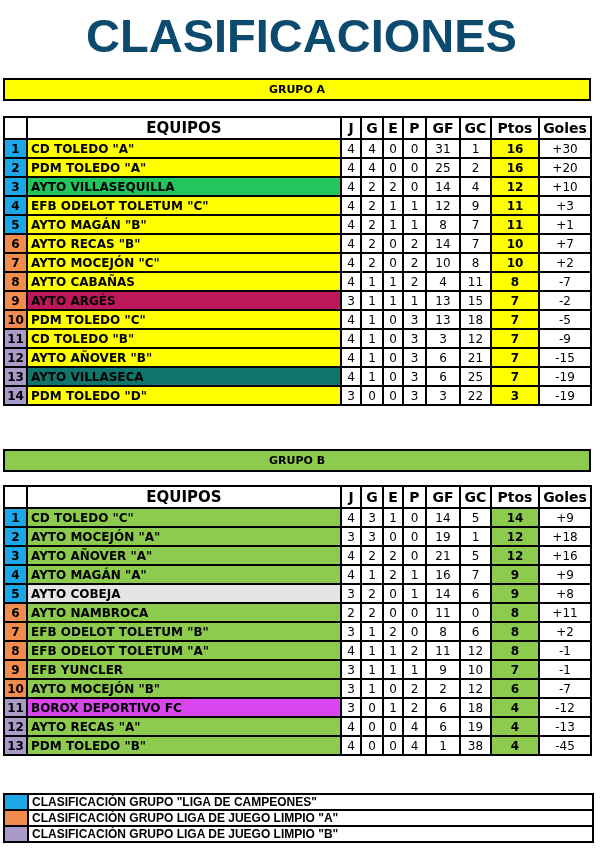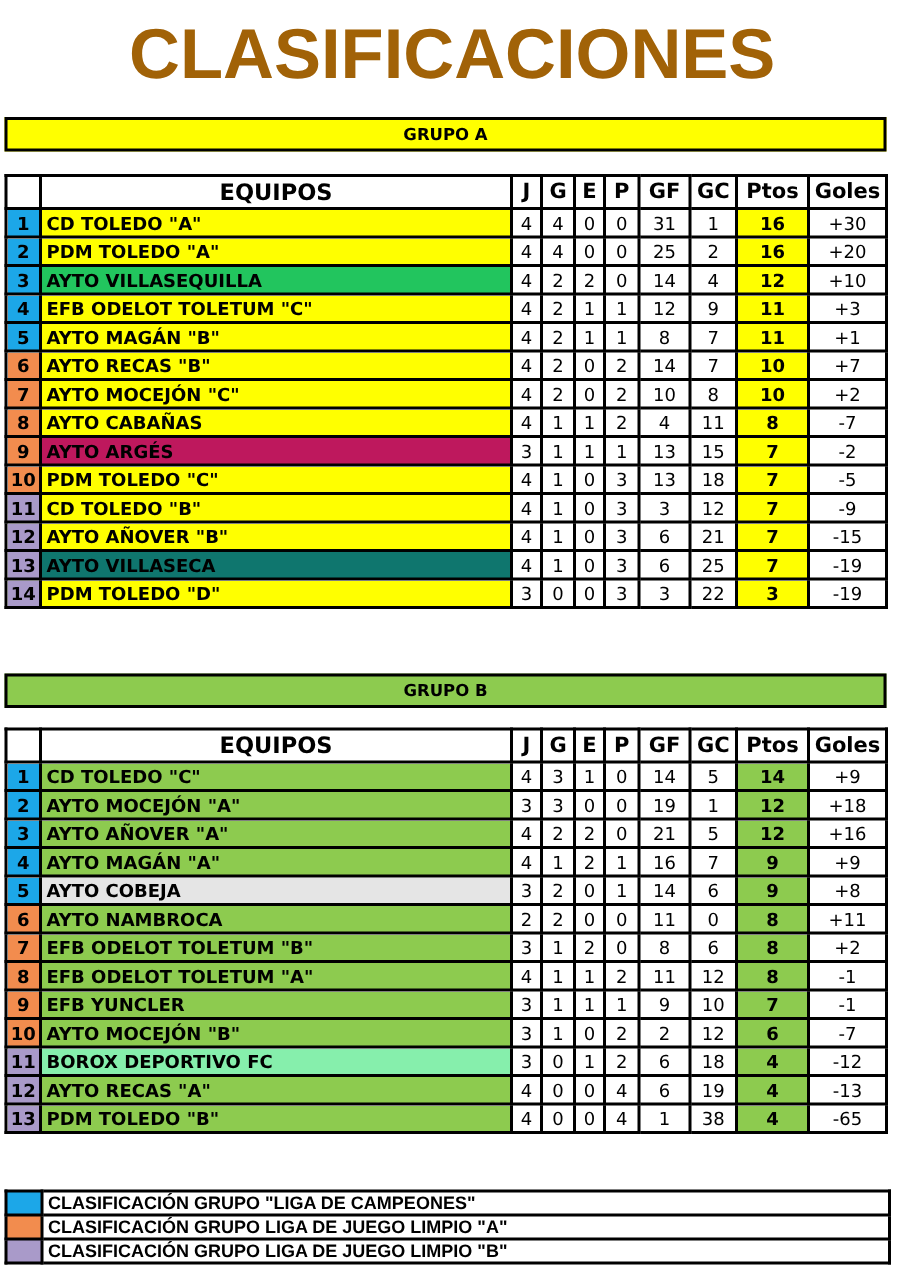--- a/index.html
+++ b/index.html
@@ -1,17 +1,17 @@
 <!DOCTYPE html>
 <html><head>
 <meta charset="utf-8">
 <style>
   html, body { margin:0; padding:0; background:#ffffff; }
   body { width:603px; height:853px; position:relative; overflow:hidden; font-family:"DejaVu Sans", sans-serif; }
-  .title { position:absolute; left:0; top:8px; width:603px; text-align:center; font-family:"Liberation Sans", sans-serif; font-weight:bold; font-size:47px; letter-spacing:0px; color:#a16207; line-height:56px; }
+  .title { position:absolute; left:0; top:8px; width:603px; text-align:center; font-family:"Liberation Sans", sans-serif; font-weight:bold; font-size:47px; letter-spacing:0px; color:#0c4a6e; line-height:56px; }
   .group-bar { position:absolute; left:3px; width:584px; height:19px; border:2px solid #000; text-align:center; font-size:11px; font-weight:bold; line-height:19px; color:#000; }
   table.std { position:absolute; left:3px; border-collapse:collapse; table-layout:fixed; }
   table.std td, table.std th { border:2px solid #000; padding:0; height:17px; font-size:12px; text-align:center; color:#000; overflow:hidden; white-space:nowrap; }
   table.std th { height:20px; font-size:14px; font-weight:bold; background:#fff; }
   table.std th.team-h { font-size:15px; }
   td.rank { font-weight:bold; font-size:11px; }
   td.team { text-align:left !important; padding-left:3px !important; font-weight:bold; font-size:12px !important; }
   td.pts { font-weight:bold; }
   td.num { font-family:"DejaVu Sans", sans-serif; }
   .legend { position:absolute; left:3px; top:793px; border-collapse:collapse; }
@@ -370,21 +370,21 @@
         <td class="num">1</td>
         <td class="num">0</td>
         <td class="num">2</td>
         <td class="num">2</td>
         <td class="num">12</td>
         <td class="pts" style="background:#8dcb4f">6</td>
         <td class="num">-7</td>
       </tr>
       <tr>
         <td class="rank" style="background:#a99ac9">11</td>
-        <td class="team" style="background:#86efac">BOROX DEPORTIVO FC</td>
+        <td class="team" style="background:#d946ef">BOROX DEPORTIVO FC</td>
         <td class="num">3</td>
         <td class="num">0</td>
         <td class="num">1</td>
         <td class="num">2</td>
         <td class="num">6</td>
         <td class="num">18</td>
         <td class="pts" style="background:#8dcb4f">4</td>
         <td class="num">-12</td>
       </tr>
       <tr>
@@ -402,21 +402,21 @@
       <tr>
         <td class="rank" style="background:#a99ac9">13</td>
         <td class="team" style="background:#8dcb4f">PDM TOLEDO "B"</td>
         <td class="num">4</td>
         <td class="num">0</td>
         <td class="num">0</td>
         <td class="num">4</td>
         <td class="num">1</td>
         <td class="num">38</td>
         <td class="pts" style="background:#8dcb4f">4</td>
-        <td class="num">-65</td>
+        <td class="num">-45</td>
       </tr>
     </tbody>
 </table>
 
 <table class="legend">
   <tbody id="legend-body">
       <tr>
         <td class="sw" style="background:#1ca7e8"></td>
         <td class="lbl">CLASIFICACIÓN GRUPO "LIGA DE CAMPEONES"</td>
       </tr>

